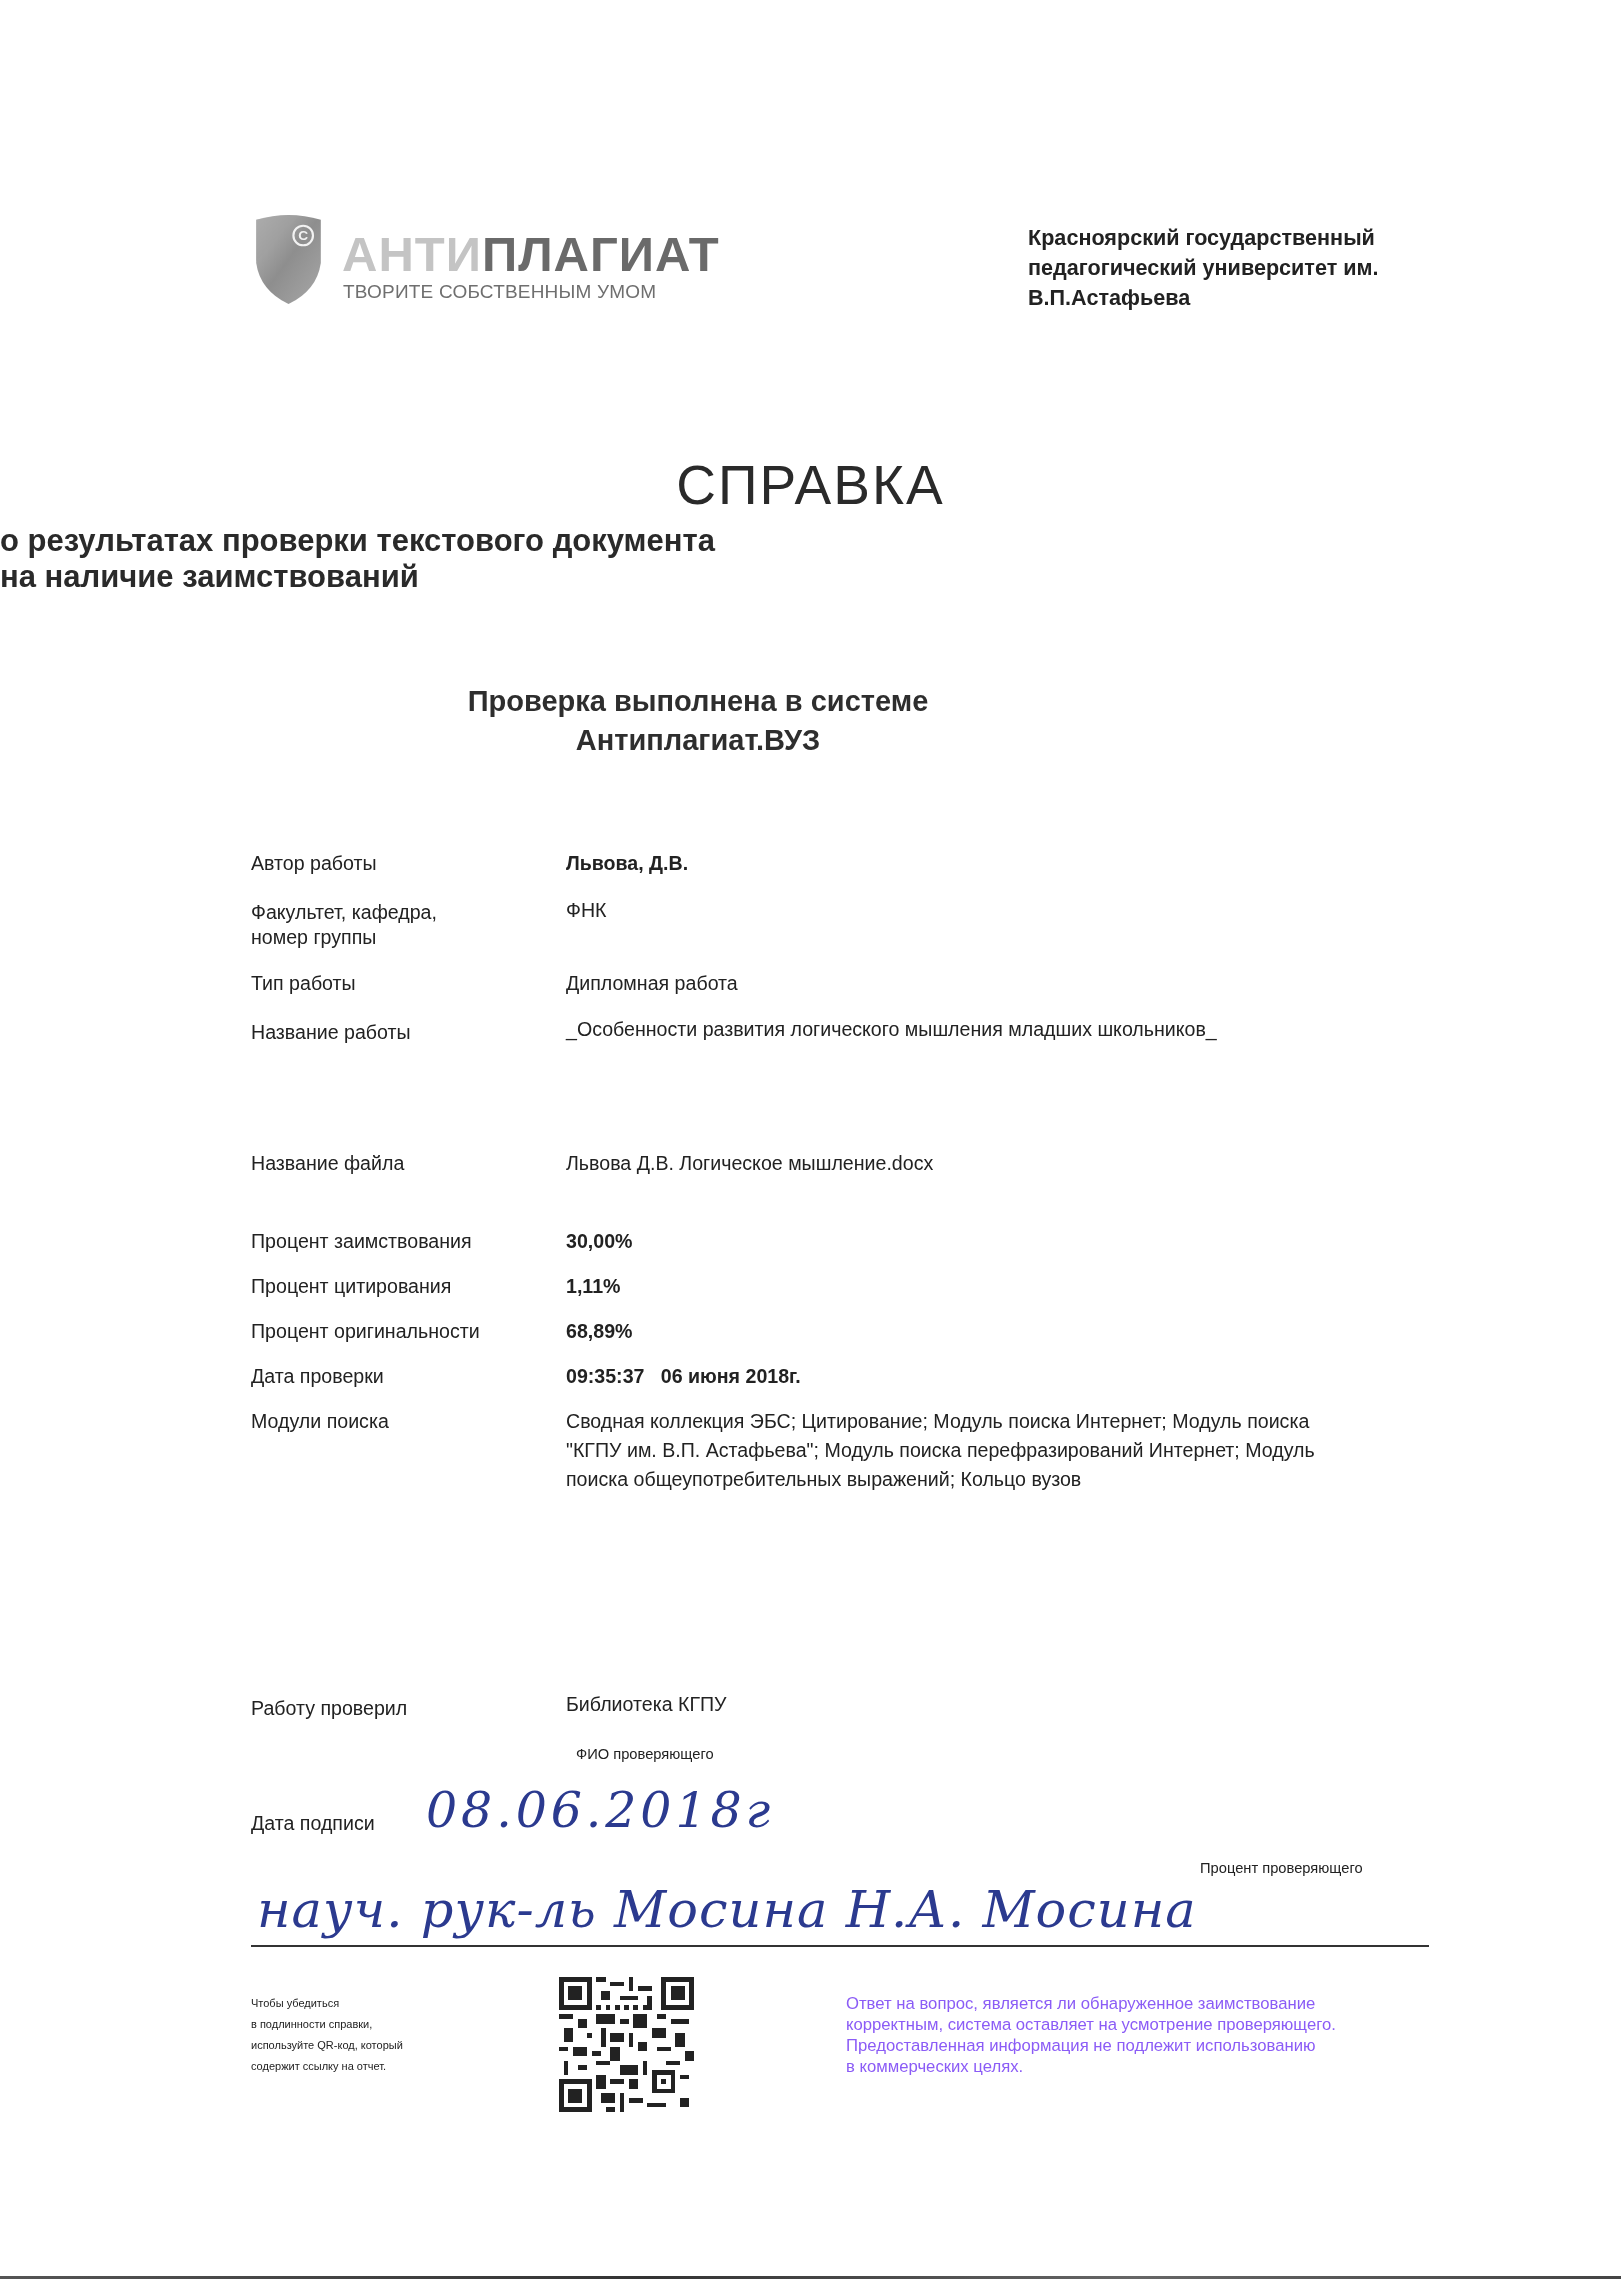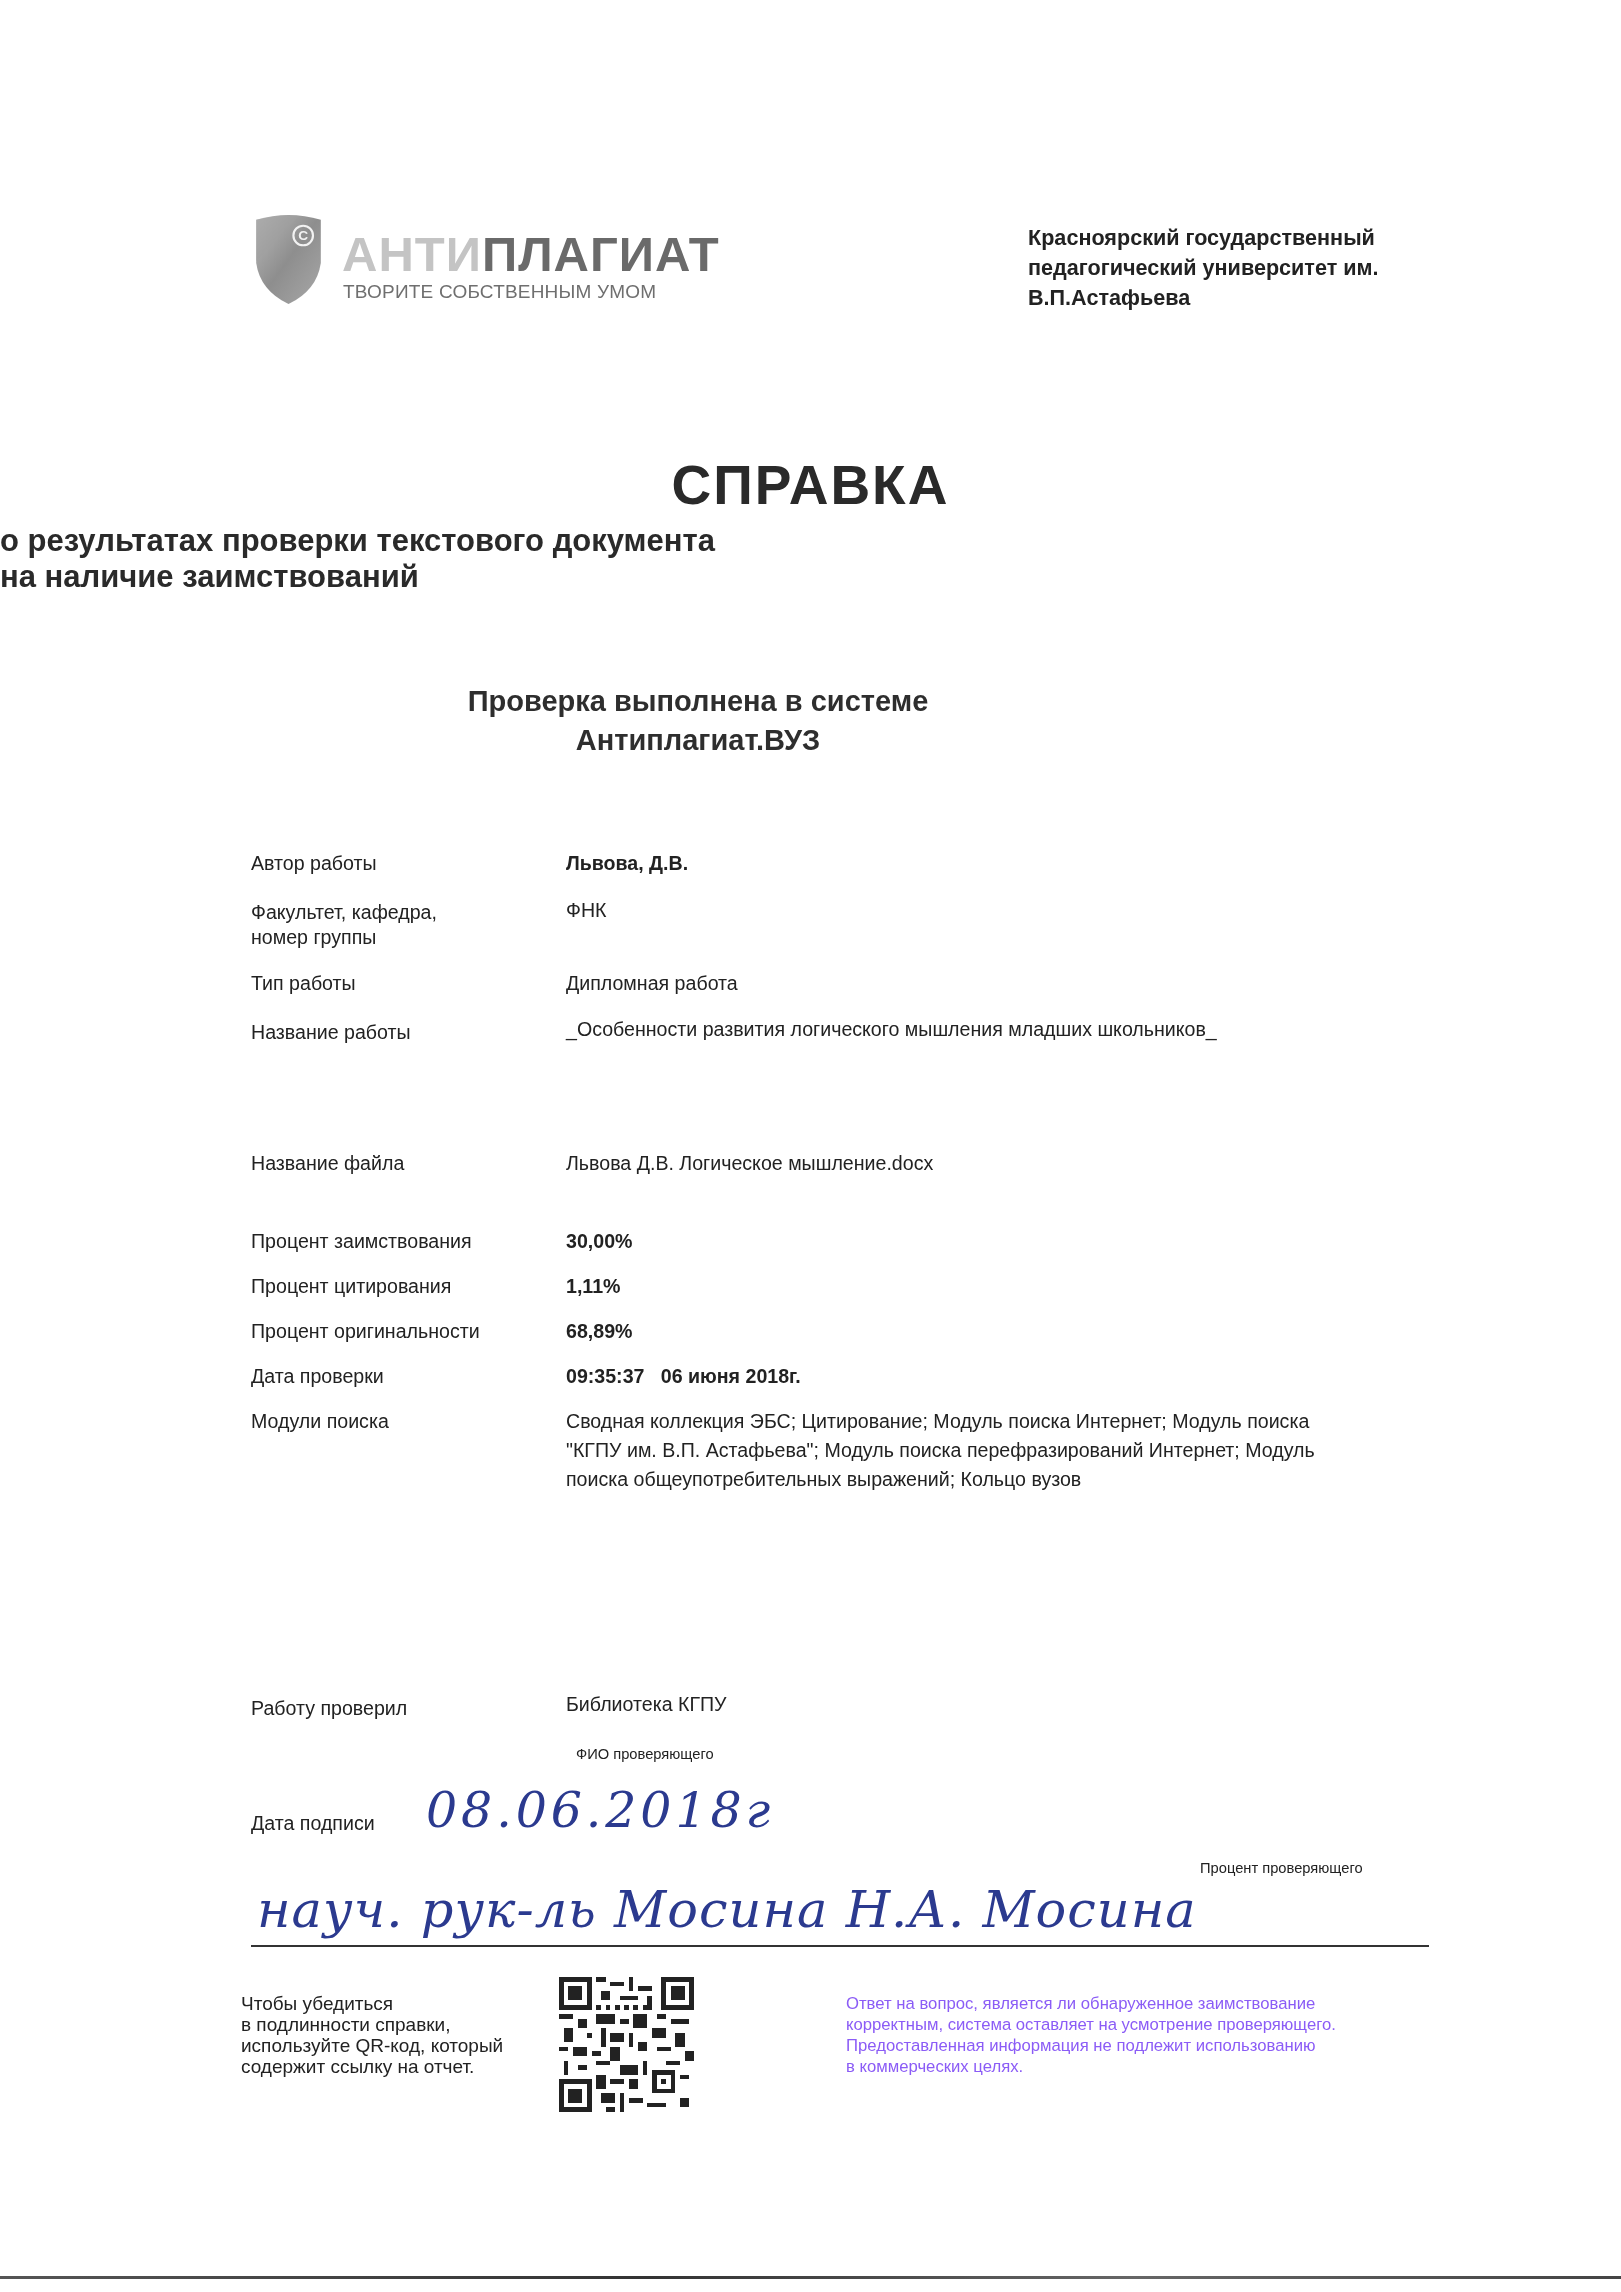--- a/index.html
+++ b/index.html
@@ -14,38 +14,38 @@
   .shield { position: absolute; left: 0; top: 3.9px; width: 73px; height: 94px; }
   .logo-word { position: absolute; left: 90px; top: 21.6px; font-size: 49px; font-weight: bold; letter-spacing: 1px; line-height: 49px; white-space: nowrap; }
   .logo-word .light { color: #c4c4c4; }
   .logo-word .dark { color: #6a6a6a; }
   .logo-tag { position: absolute; left: 91px; top: 73px; font-size: 19px; color: #6f6f6f; letter-spacing: 0.2px; white-space: nowrap; }
 
   
   .university { left: 1028px; top: 223px; width: 392px; font-size: 21.6px; font-weight: bold; line-height: 30px; color: #222; }
 
   
-  .title-main { left: 0; width: 1621px; top: 453px; text-align: center; font-size: 55px; font-weight: bold; letter-spacing: 2px; color: #2a2a2a; }
+  .title-main { left: 0; width: 1621px; top: 453px; text-align: center; font-size: 55px; font-weight: normal; letter-spacing: 2px; color: #2a2a2a; }
   .title-sub { left: 0; width: 1621px; top: 523px; text-align: left; font-size: 31px; font-weight: bold; line-height: 36px; color: #2a2a2a; }
   .system-line { left: 0; width: 1396px; top: 682px; text-align: center; font-size: 29px; font-weight: bold; line-height: 39px; color: #2e2e2e; }
 
   
   .label { left: 251px; font-size: 19.6px; color: #222; line-height: 24.5px; width: 294px; }
   .value { left: 566px; font-size: 19.6px; color: #222; line-height: 24.5px; width: 863px; }
   .bold { font-weight: bold; }
   .small { font-size: 14.7px; }
 
   
   .hand { color: #2b3a8f; font-family: "DejaVu Serif", serif; font-style: italic; }
   .sig-date { left: 426px; top: 1782px; font-size: 49px; letter-spacing: 3.9px; }
   .sig-line { left: 251px; top: 1945px; width: 1178px; border-top: 2px solid #333; height: 0; }
   .sig-hand { left: 257px; top: 1880px; font-size: 51px; white-space: nowrap; letter-spacing: 1px; }
 
   .qr { left: 559px; top: 1977px; width: 135px; height: 135px; }
-  .footer-left { left: 241px; top: 1993px; font-size: 19px; line-height: 21px; color: #222; width: 294px; }
+  .footer-left { left: 251px; top: 1993px; font-size: 11px; line-height: 21px; color: #222; width: 294px; }
   .footer-right { left: 846px; top: 1993px; font-size: 16.7px; line-height: 21px; color: #8b5cf6; width: 608px; }
 
   .scan-edge { left: 0; top: 2276px; width: 1621px; height: 2.9px; background: linear-gradient(90deg,#555,#333 40%,#666 70%,#444); }
 </style>
 </head>
 <body>
 
 <div class="abs logo">
   <svg class="shield" viewBox="0 0 74 96">
     <defs>

